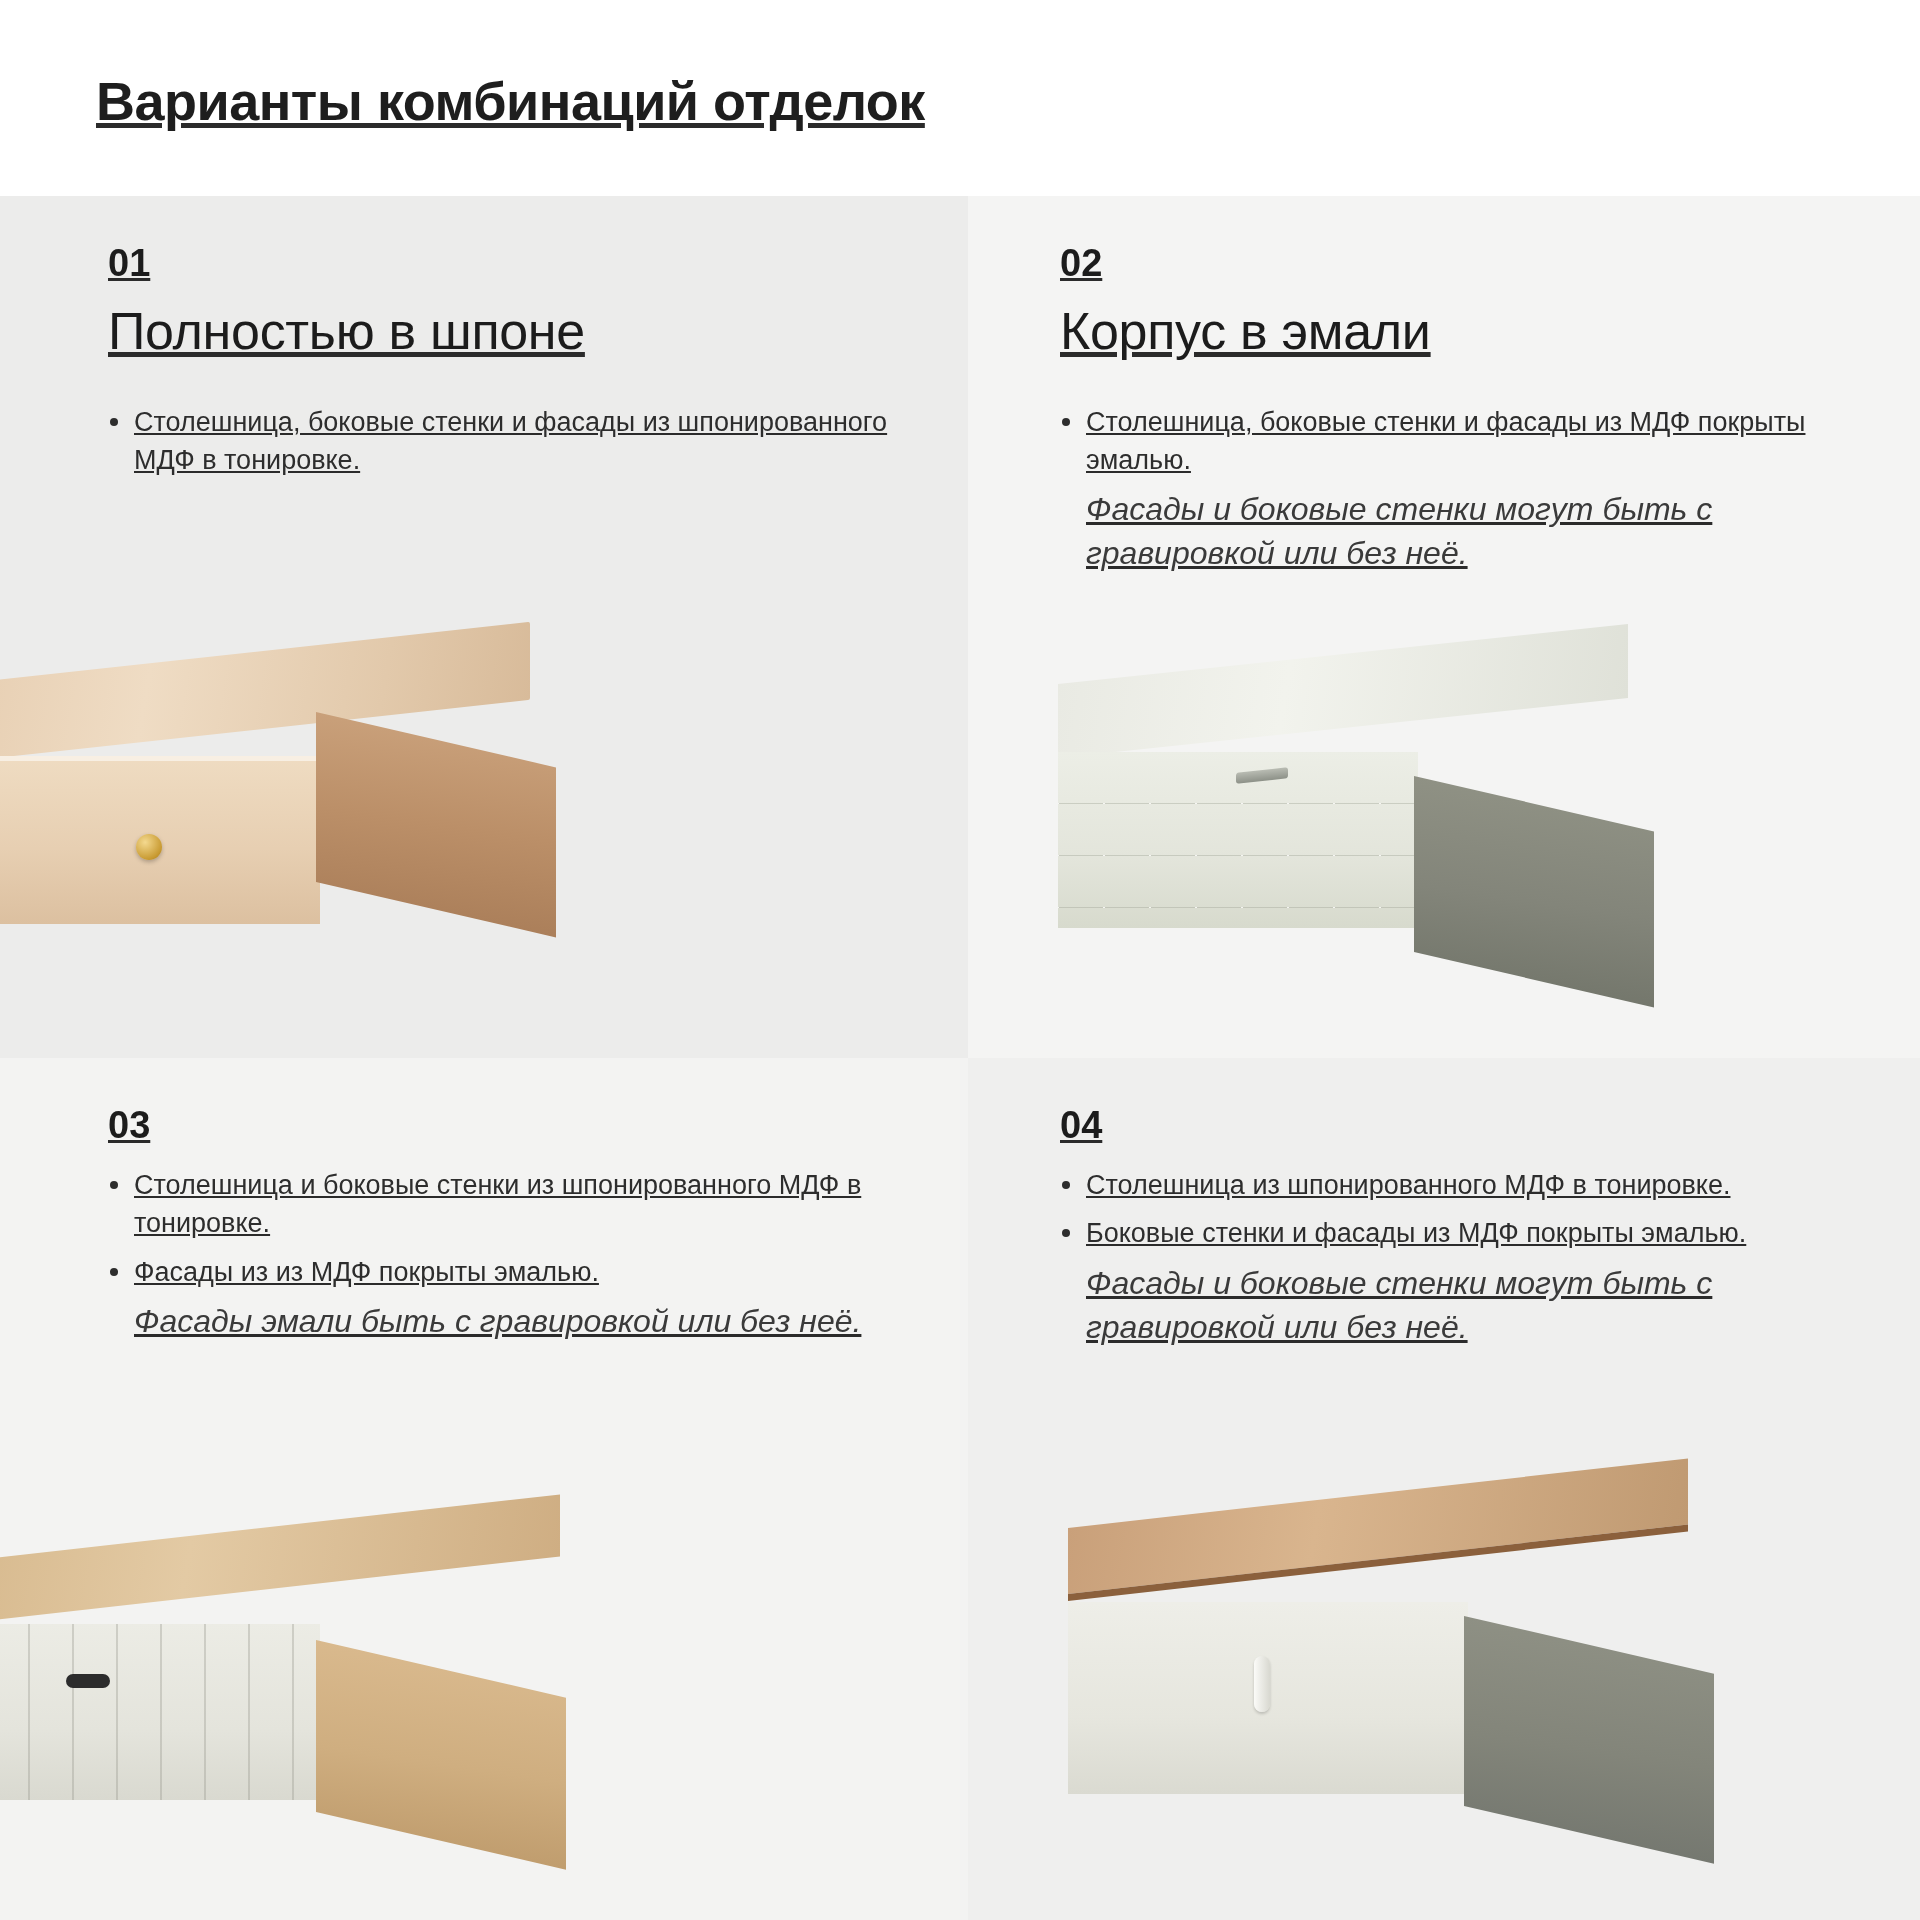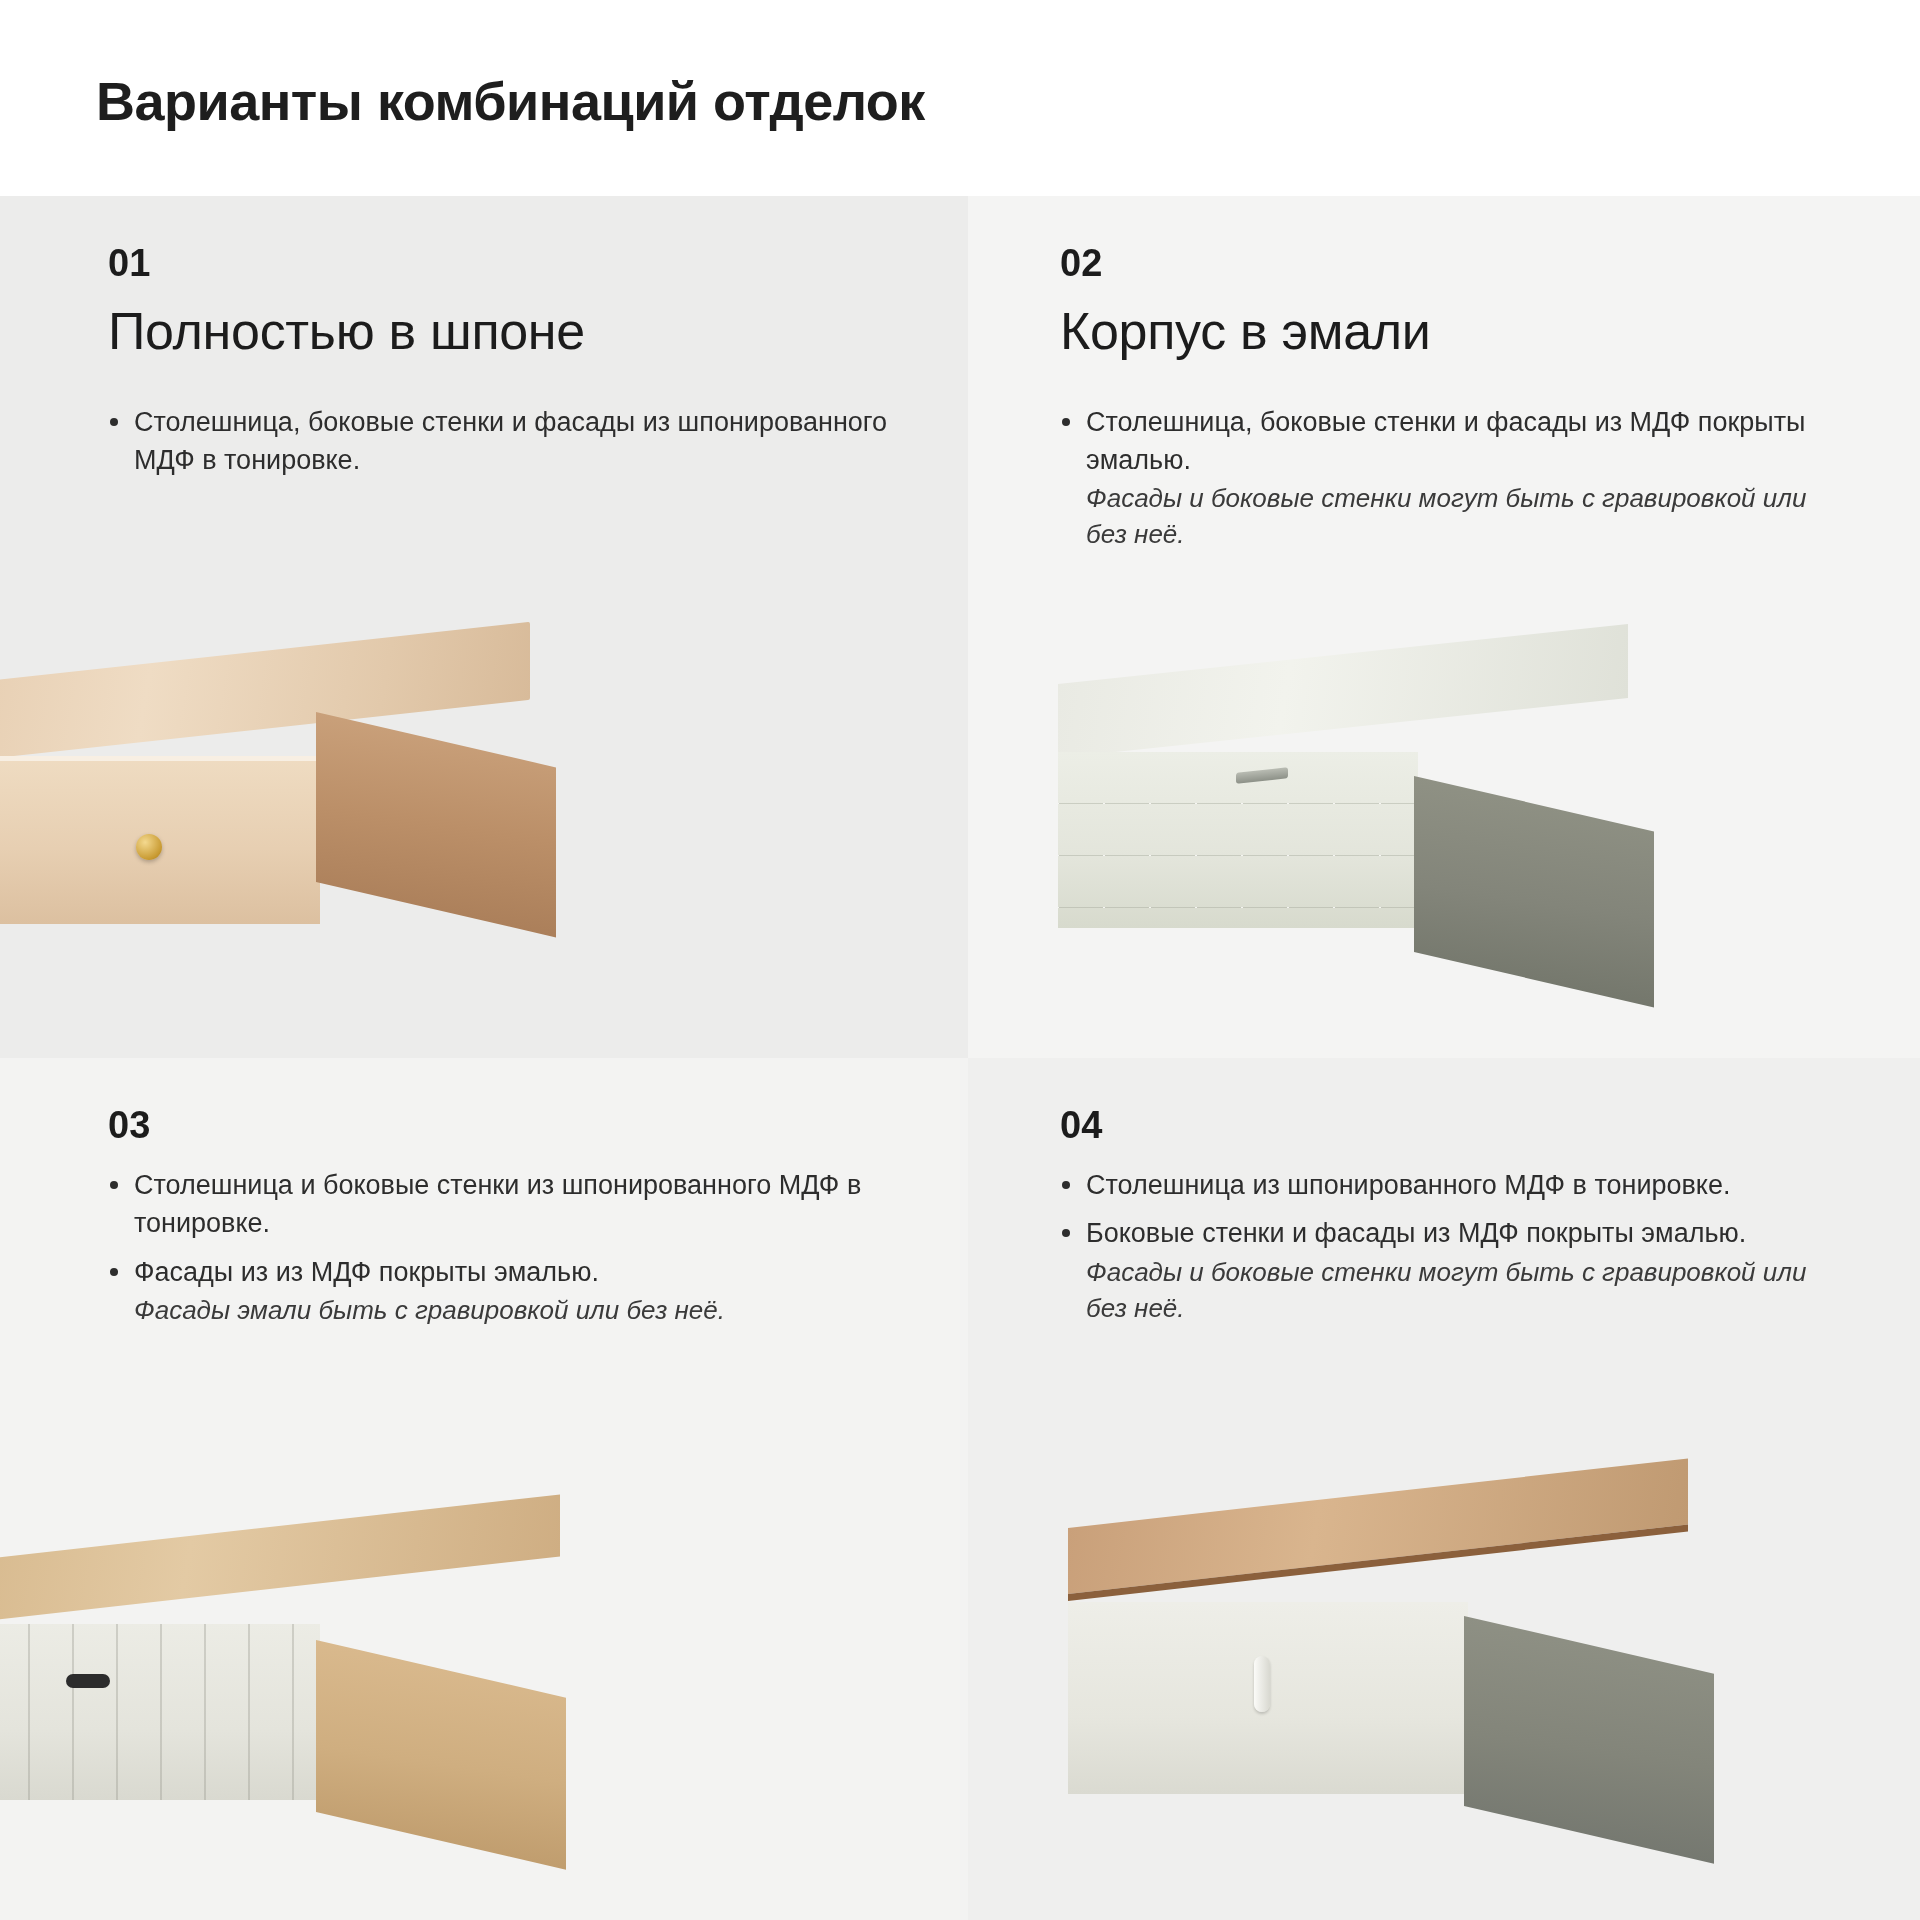--- a/index.html
+++ b/index.html
@@ -13,20 +13,21 @@
     font-family: "Liberation Sans", sans-serif;
     color: #2b2b2b;
     overflow: hidden;
   }
   .page {
     position: relative;
     width: 1764px;
     height: 1920px;
     background: #f9a8d4;
     box-sizing: border-box;
+    text-decoration: underline;
   }
 
   
   .header {
     height: 196px;
     box-sizing: border-box;
     padding: 72px 0 0 96px;
     background: #ffffff;
   }
   .header h1 {
@@ -101,24 +102,24 @@
     left: 2px;
     top: 15px;
     width: 8px;
     height: 8px;
     border-radius: 50%;
     background: #2d2d2d;
   }
   .note {
     display: block;
     font-style: italic;
-    font-size: 26px;
+    font-size: 32px;
     line-height: 1.38;
     color: #3a3a3a;
-    margin-top: 2px;
+    margin-top: 8px;
   }
   .bullets li .note::before { content: none; }
 
   
   .render {
     position: absolute;
     z-index: 1;
     pointer-events: none;
   }
 

